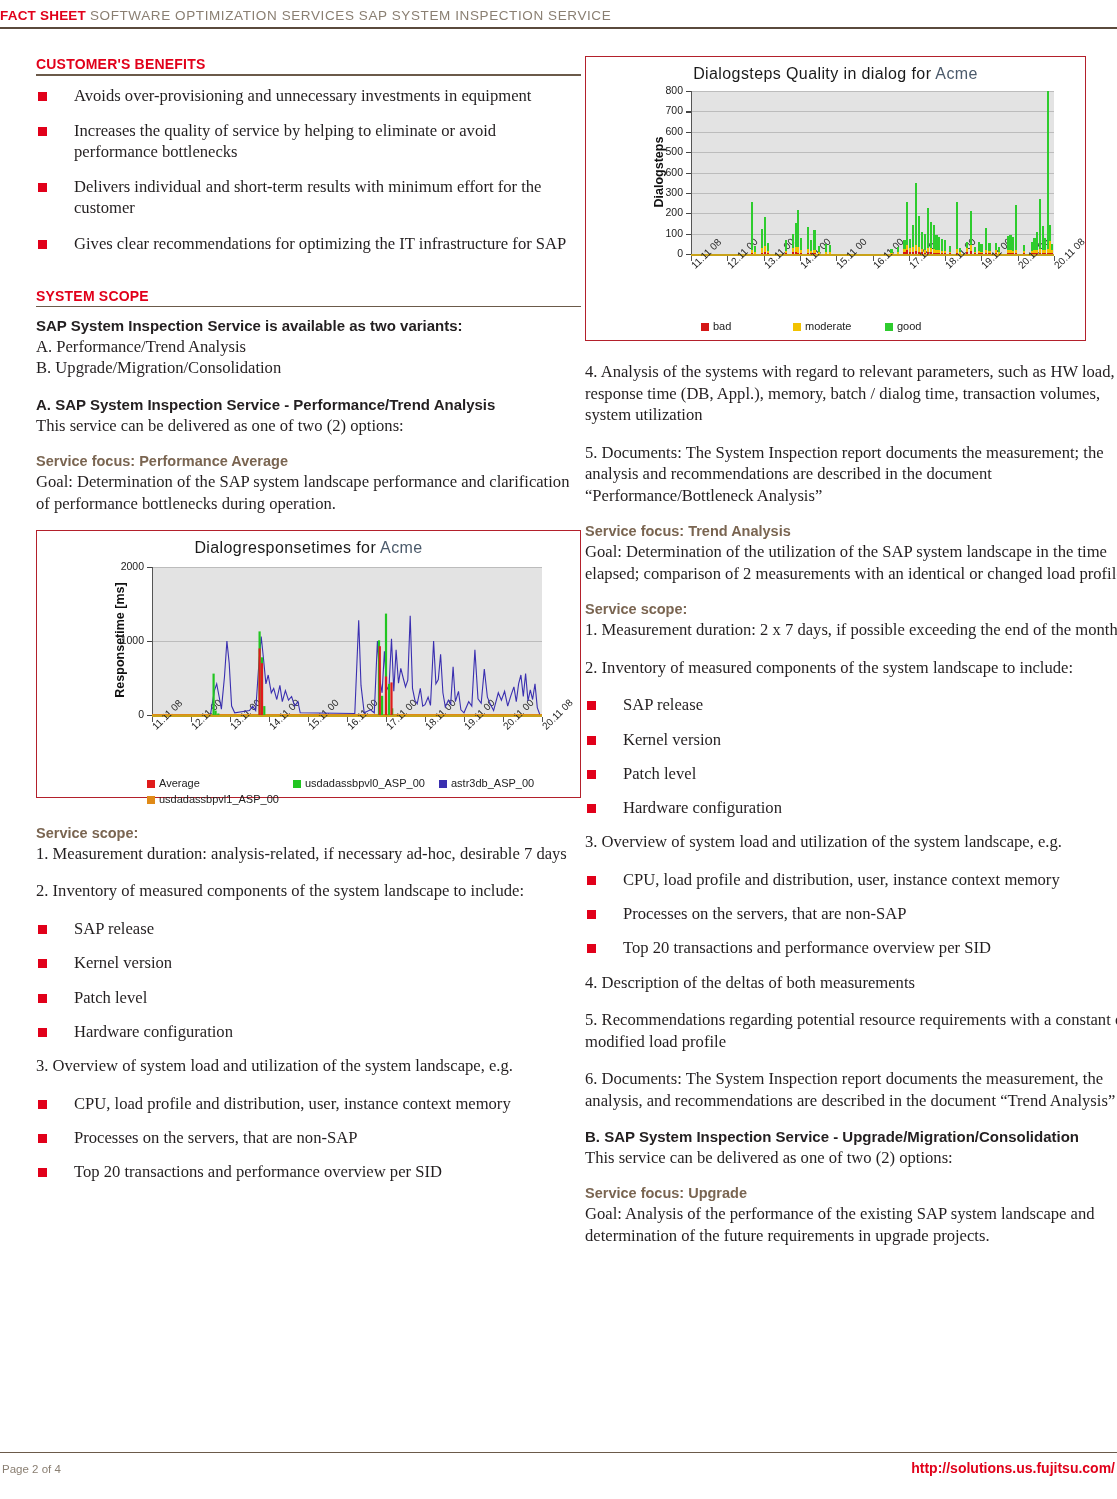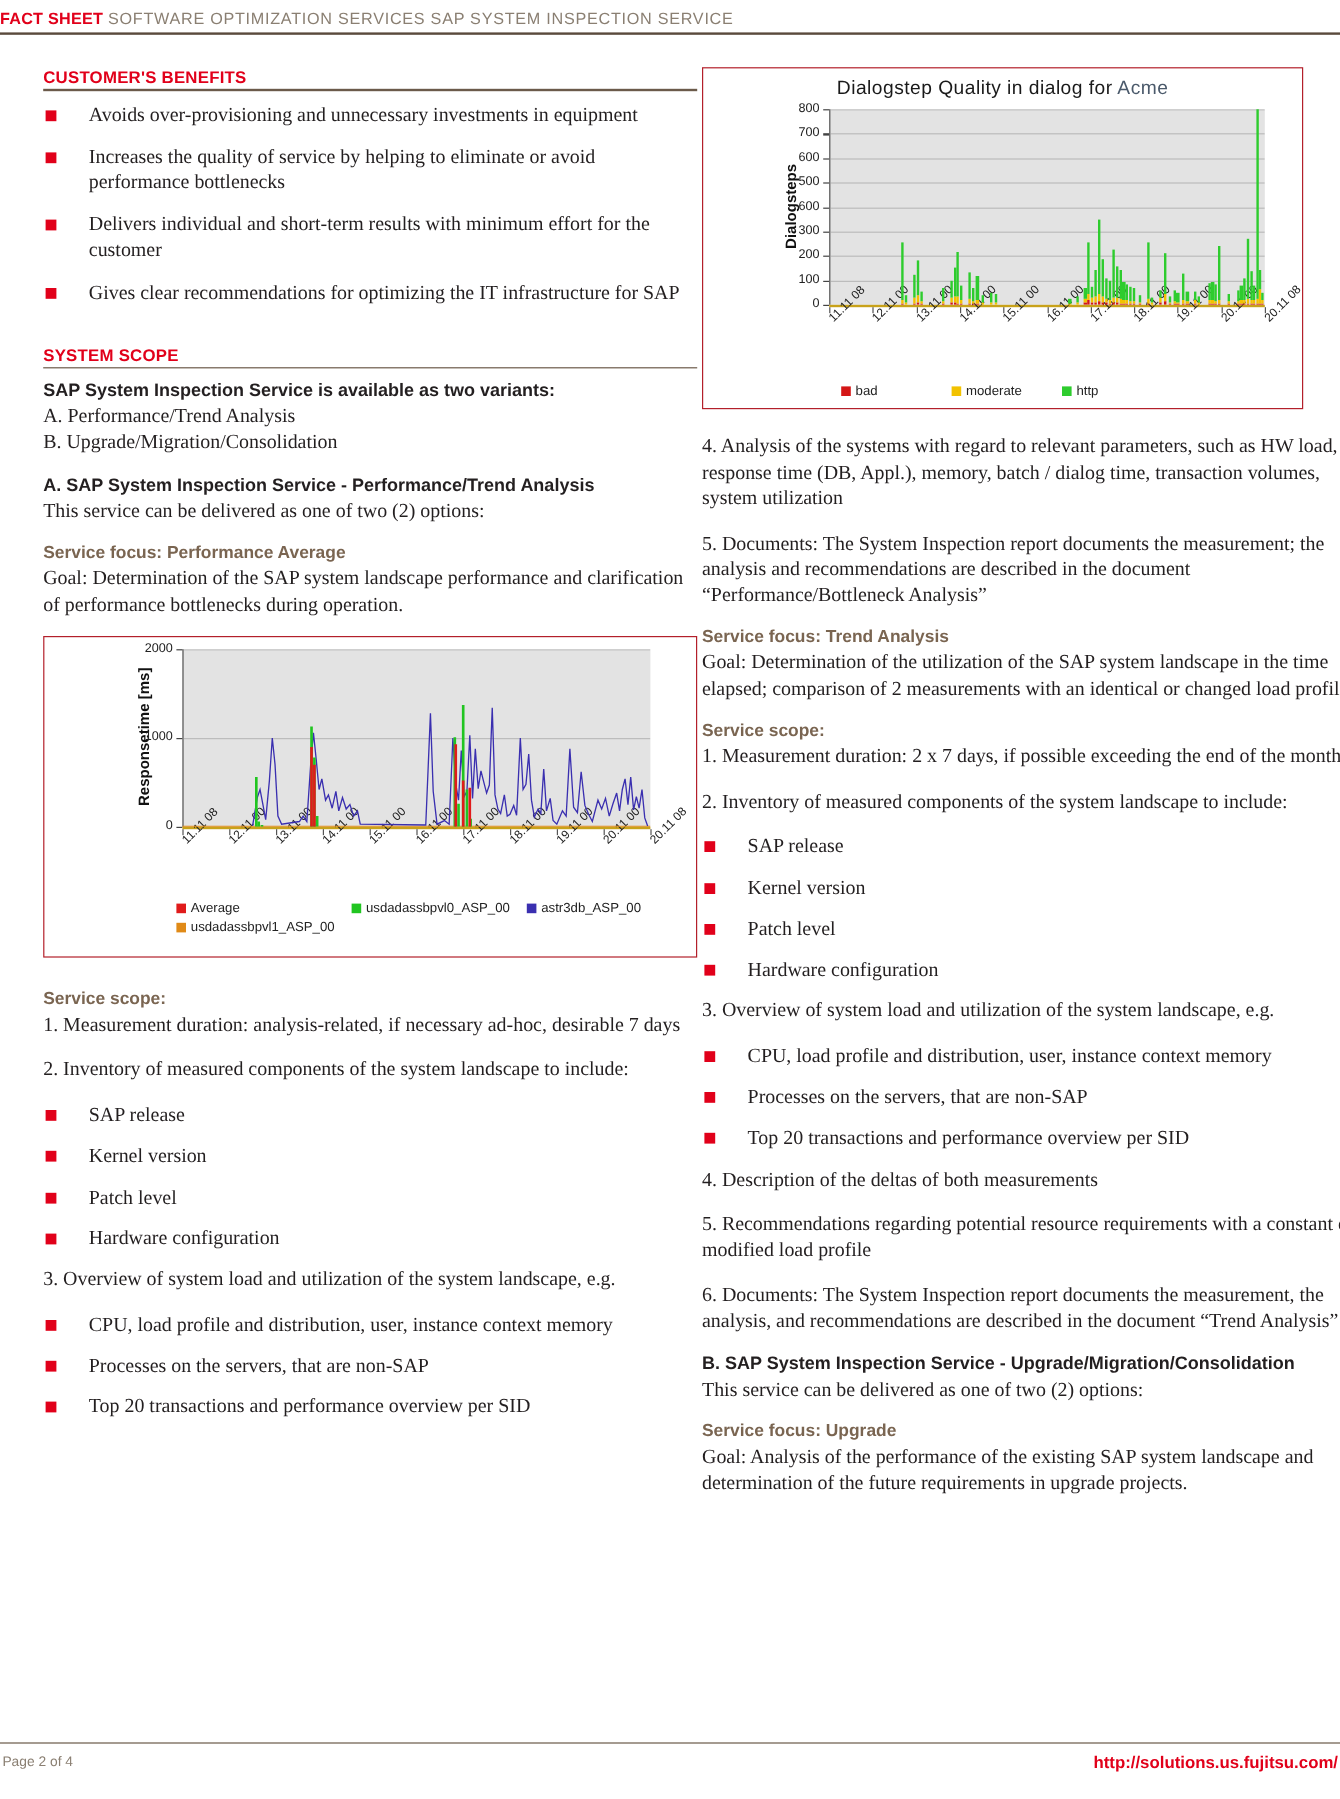--- a/index.html
+++ b/index.html
@@ -251,20 +251,23 @@
   <p class="body tight">A. Performance/Trend Analysis</p>
   <p class="body">B. Upgrade/Migration/Consolidation</p>
 
   <div class="sans-bold">A. SAP System Inspection Service - Performance/Trend Analysis</div>
   <p class="body">This service can be delivered as one of two (2) options:</p>
 
   <div class="focus-head">Service focus: Performance Average</div>
   <p class="body">Goal: Determination of the SAP system landscape performance and clarification of performance bottlenecks during operation.</p>
 
   <div class="chart-box" style="width:545px;height:268px;">
+    <div class="chart-title">
+      <span>Dialogresponsetimes for </span><span class="dim">Acme</span>
+    </div>
     <div class="chart-inner" id="chart1-inner" style="height:230px;">
         <div class="y-axis-label" style="left:23px;top:76px;width:120px;text-align:center;transform:rotate(-90deg);">Responsetime [ms]</div>
         <div class="plot" style="left:115px;top:10px;width:390px;height:148px;">
           <div class="gridline" style="top:74.0px;"></div>
           <div class="gridline" style="top:0.0px;"></div>
         </div>
         <div class="ytick" style="left:71px;top:151px;width:36px;">0</div>
         <div style="position:absolute;left:110px;top:158px;width:5px;height:1.2px;background:#444;"></div>
         <div class="ytick" style="left:71px;top:77px;width:36px;">1000</div>
         <div style="position:absolute;left:110px;top:84px;width:5px;height:1.2px;background:#444;"></div>
@@ -339,21 +342,21 @@
     <li><span class="sq"></span><span>CPU, load profile and distribution, user, instance context memory</span></li>
     <li><span class="sq"></span><span>Processes on the servers, that are non-SAP</span></li>
     <li><span class="sq"></span><span>Top 20 transactions and performance overview per SID</span></li>
   </ul>
 </div>
 
 <div class="col col-right">
 
   <div class="chart-box" style="width:501px;height:285px;">
     <div class="chart-title">
-      <span>Dialogstep Quality in dialog for </span><span class="dim">Acme</span>
+      <span>Dialogsteps Quality in dialog for </span><span class="dim">Acme</span>
     </div>
     <div class="chart-inner" id="chart2-inner" style="height:248px;">
         <div class="y-axis-label" style="left:13px;top:81.5px;width:120px;text-align:center;transform:rotate(-90deg);">Dialogsteps</div>
         <div class="plot" style="left:105px;top:8px;width:363px;height:163px;">
           <div class="gridline" style="top:142.6px;"></div>
           <div class="gridline" style="top:122.3px;"></div>
           <div class="gridline" style="top:101.9px;"></div>
           <div class="gridline" style="top:81.5px;"></div>
           <div class="gridline" style="top:61.1px;"></div>
           <div class="gridline" style="top:40.8px;"></div>
@@ -575,21 +578,21 @@
           <div class="bar" style="left:355.5px;width:2.2px;height:162.0px;bottom:5.1px;background:#2ecc2e;"></div>
           <div class="bar" style="left:357.6px;width:2.2px;height:1.2px;background:#d41616;"></div>
           <div class="bar" style="left:357.6px;width:2.2px;height:12.2px;bottom:1.2px;background:#f2c200;"></div>
           <div class="bar" style="left:357.6px;width:2.2px;height:15.9px;bottom:13.4px;background:#2ecc2e;"></div>
           <div class="bar" style="left:359.8px;width:2.2px;height:0.8px;background:#d41616;"></div>
           <div class="bar" style="left:359.8px;width:2.2px;height:2.9px;bottom:0.8px;background:#f2c200;"></div>
           <div class="bar" style="left:359.8px;width:2.2px;height:6.1px;bottom:3.7px;background:#2ecc2e;"></div>
         </div>
         <div class="legend" style="left:115px;top:237px;"><span class="swatch" style="background:#d41616;"></span><span>bad</span></div>
         <div class="legend" style="left:207px;top:237px;"><span class="swatch" style="background:#f2c200;"></span><span>moderate</span></div>
-        <div class="legend" style="left:299px;top:237px;"><span class="swatch" style="background:#2ecc2e;"></span><span>http</span></div>
+        <div class="legend" style="left:299px;top:237px;"><span class="swatch" style="background:#2ecc2e;"></span><span>good</span></div>
       </div>
   </div>
 
   <div class="gap-md"></div>
 
   <p class="body">4. Analysis of the systems with regard to relevant parameters, such as HW load, response time (DB, Appl.), memory, batch / dialog time, transaction volumes, system utilization</p>
   <p class="body">5. Documents: The System Inspection report documents the measurement; the analysis and recommendations are described in the document “Performance/Bottleneck Analysis”</p>
 
   <div class="focus-head">Service focus: Trend Analysis</div>
   <p class="body">Goal: Determination of the utilization of the SAP system landscape in the time elapsed; comparison of 2 measurements with an identical or changed load profile.</p>

